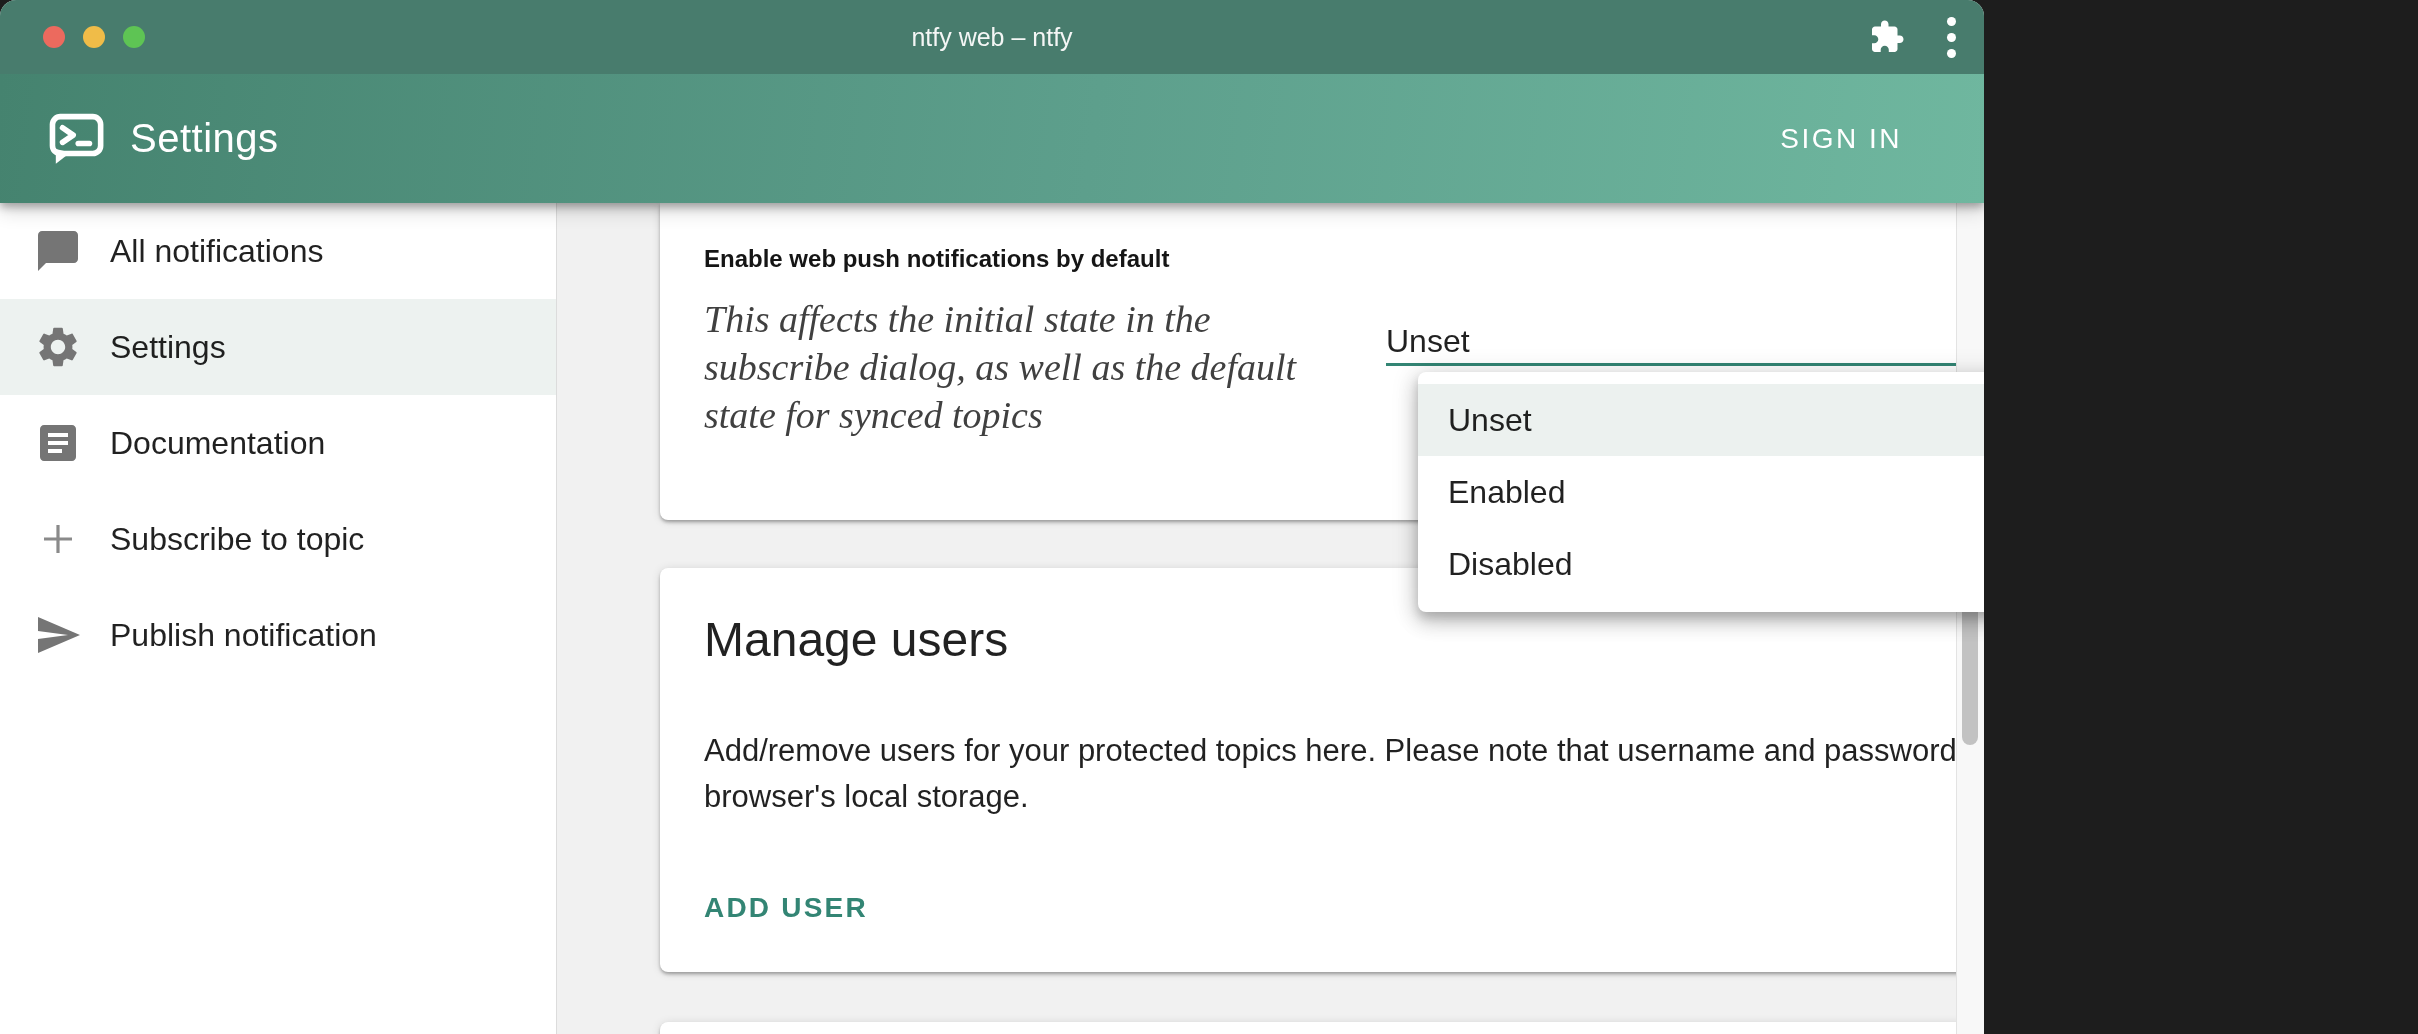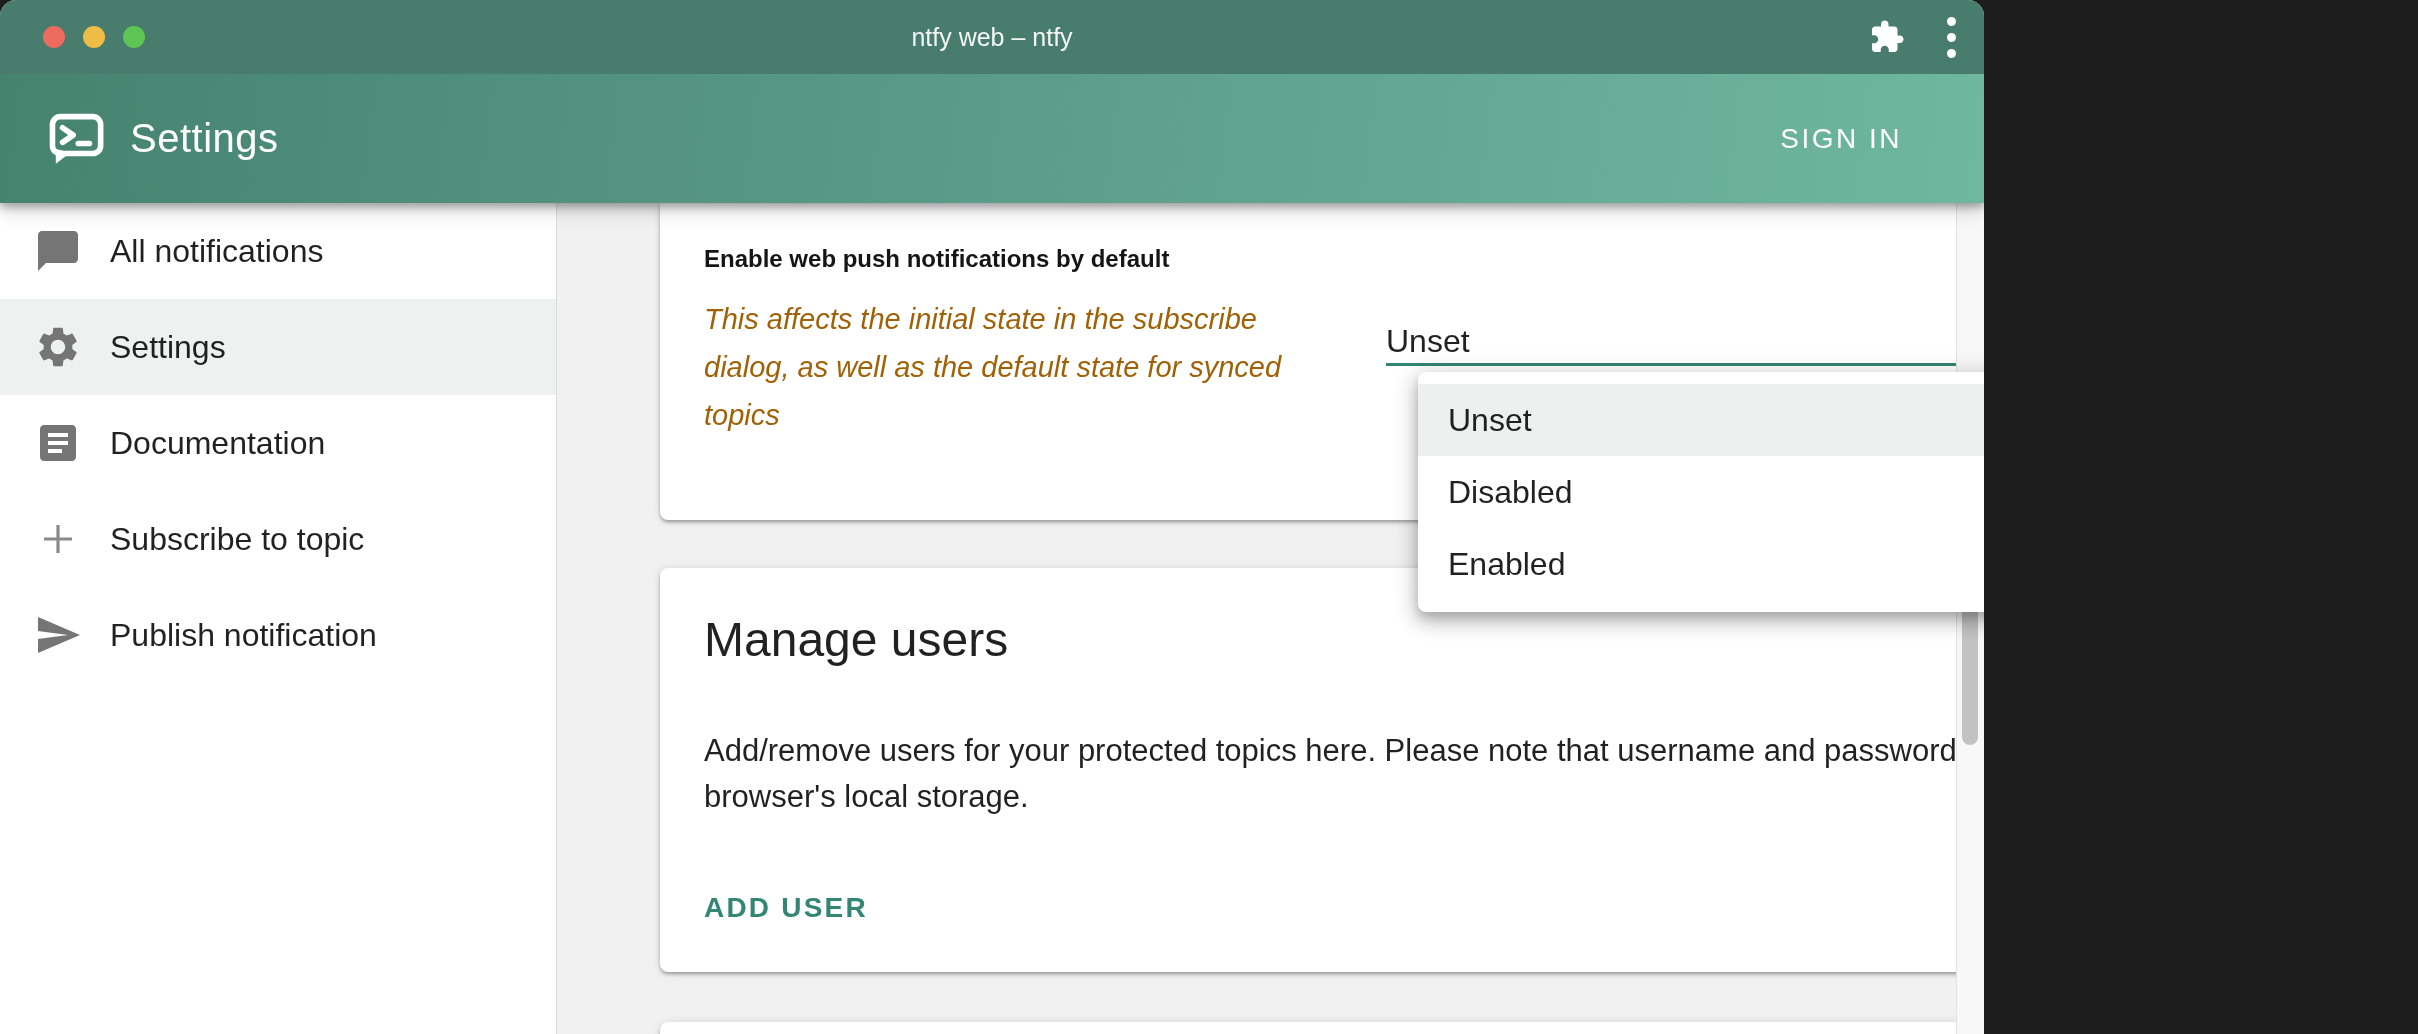--- a/index.html
+++ b/index.html
@@ -42,22 +42,22 @@
 
   
   .content{position:absolute;top:203px;left:558px;right:28px;bottom:0;overflow:hidden;z-index:1;}
   .card{position:absolute;left:102px;width:1632px;background:#fff;border-radius:8px;
     box-shadow:0 3px 4px -1px rgba(0,0,0,.2),0 2px 3px rgba(0,0,0,.14),0 1px 10px rgba(0,0,0,.12);}
   .card.push{top:0;height:317px;border-radius:0 0 8px 8px;}
   .card.users{top:365px;height:404px;}
   .card.next{top:819px;height:300px;border-radius:8px 8px 0 0;}
 
   .push-title{position:absolute;left:44px;top:42px;font-size:24px;font-weight:700;color:#151515;}
-  .push-desc{position:absolute;left:44px;top:92px;width:600px;font-size:29px;font-style:italic;
-    line-height:48px;color:#a16207;}
+  .push-desc{position:absolute;left:44px;top:92px;width:600px;font-size:38px;font-style:italic;
+    line-height:48px;color:#404040;font-family:Liberation Serif, serif;}
   .select{position:absolute;left:726px;top:104px;width:876px;height:58px;cursor:pointer;}
   .select-value{position:absolute;left:0;top:16px;font-size:32px;color:rgba(0,0,0,.87);}
   .select-arrow{position:absolute;right:0;top:2px;width:48px;height:48px;}
   .select-underline{position:absolute;left:726px;top:160px;width:876px;height:3px;background:#338574;}
 
   .users-title{position:absolute;left:44px;top:44px;font-size:48px;font-weight:400;color:rgba(0,0,0,.87);}
   .users-desc{position:absolute;left:44px;top:160px;width:1545px;font-size:31px;line-height:46px;
     color:rgba(0,0,0,.87);}
   .add-user{position:absolute;left:30px;top:312px;border:none;background:transparent;cursor:pointer;
     padding:12px 14px;font-family:inherit;font-size:28px;font-weight:700;letter-spacing:2.2px;color:#338574;}
@@ -176,21 +176,21 @@
       <div class="users-desc">Add/remove users for your protected topics here. Please note that username and password are stored in the browser's local storage.</div>
       <button class="add-user">ADD USER</button>
     </section>
 
     <section class="card next"></section>
 
   </main>
 
   <div class="menu">
     <div class="menu-item selected">Unset</div>
+    <div class="menu-item">Enabled</div>
     <div class="menu-item">Disabled</div>
-    <div class="menu-item">Enabled</div>
   </div>
 
   <div class="scrollbar">
     <div class="scroll-thumb"></div>
   </div>
 
 </div>
 
 </body></html>

